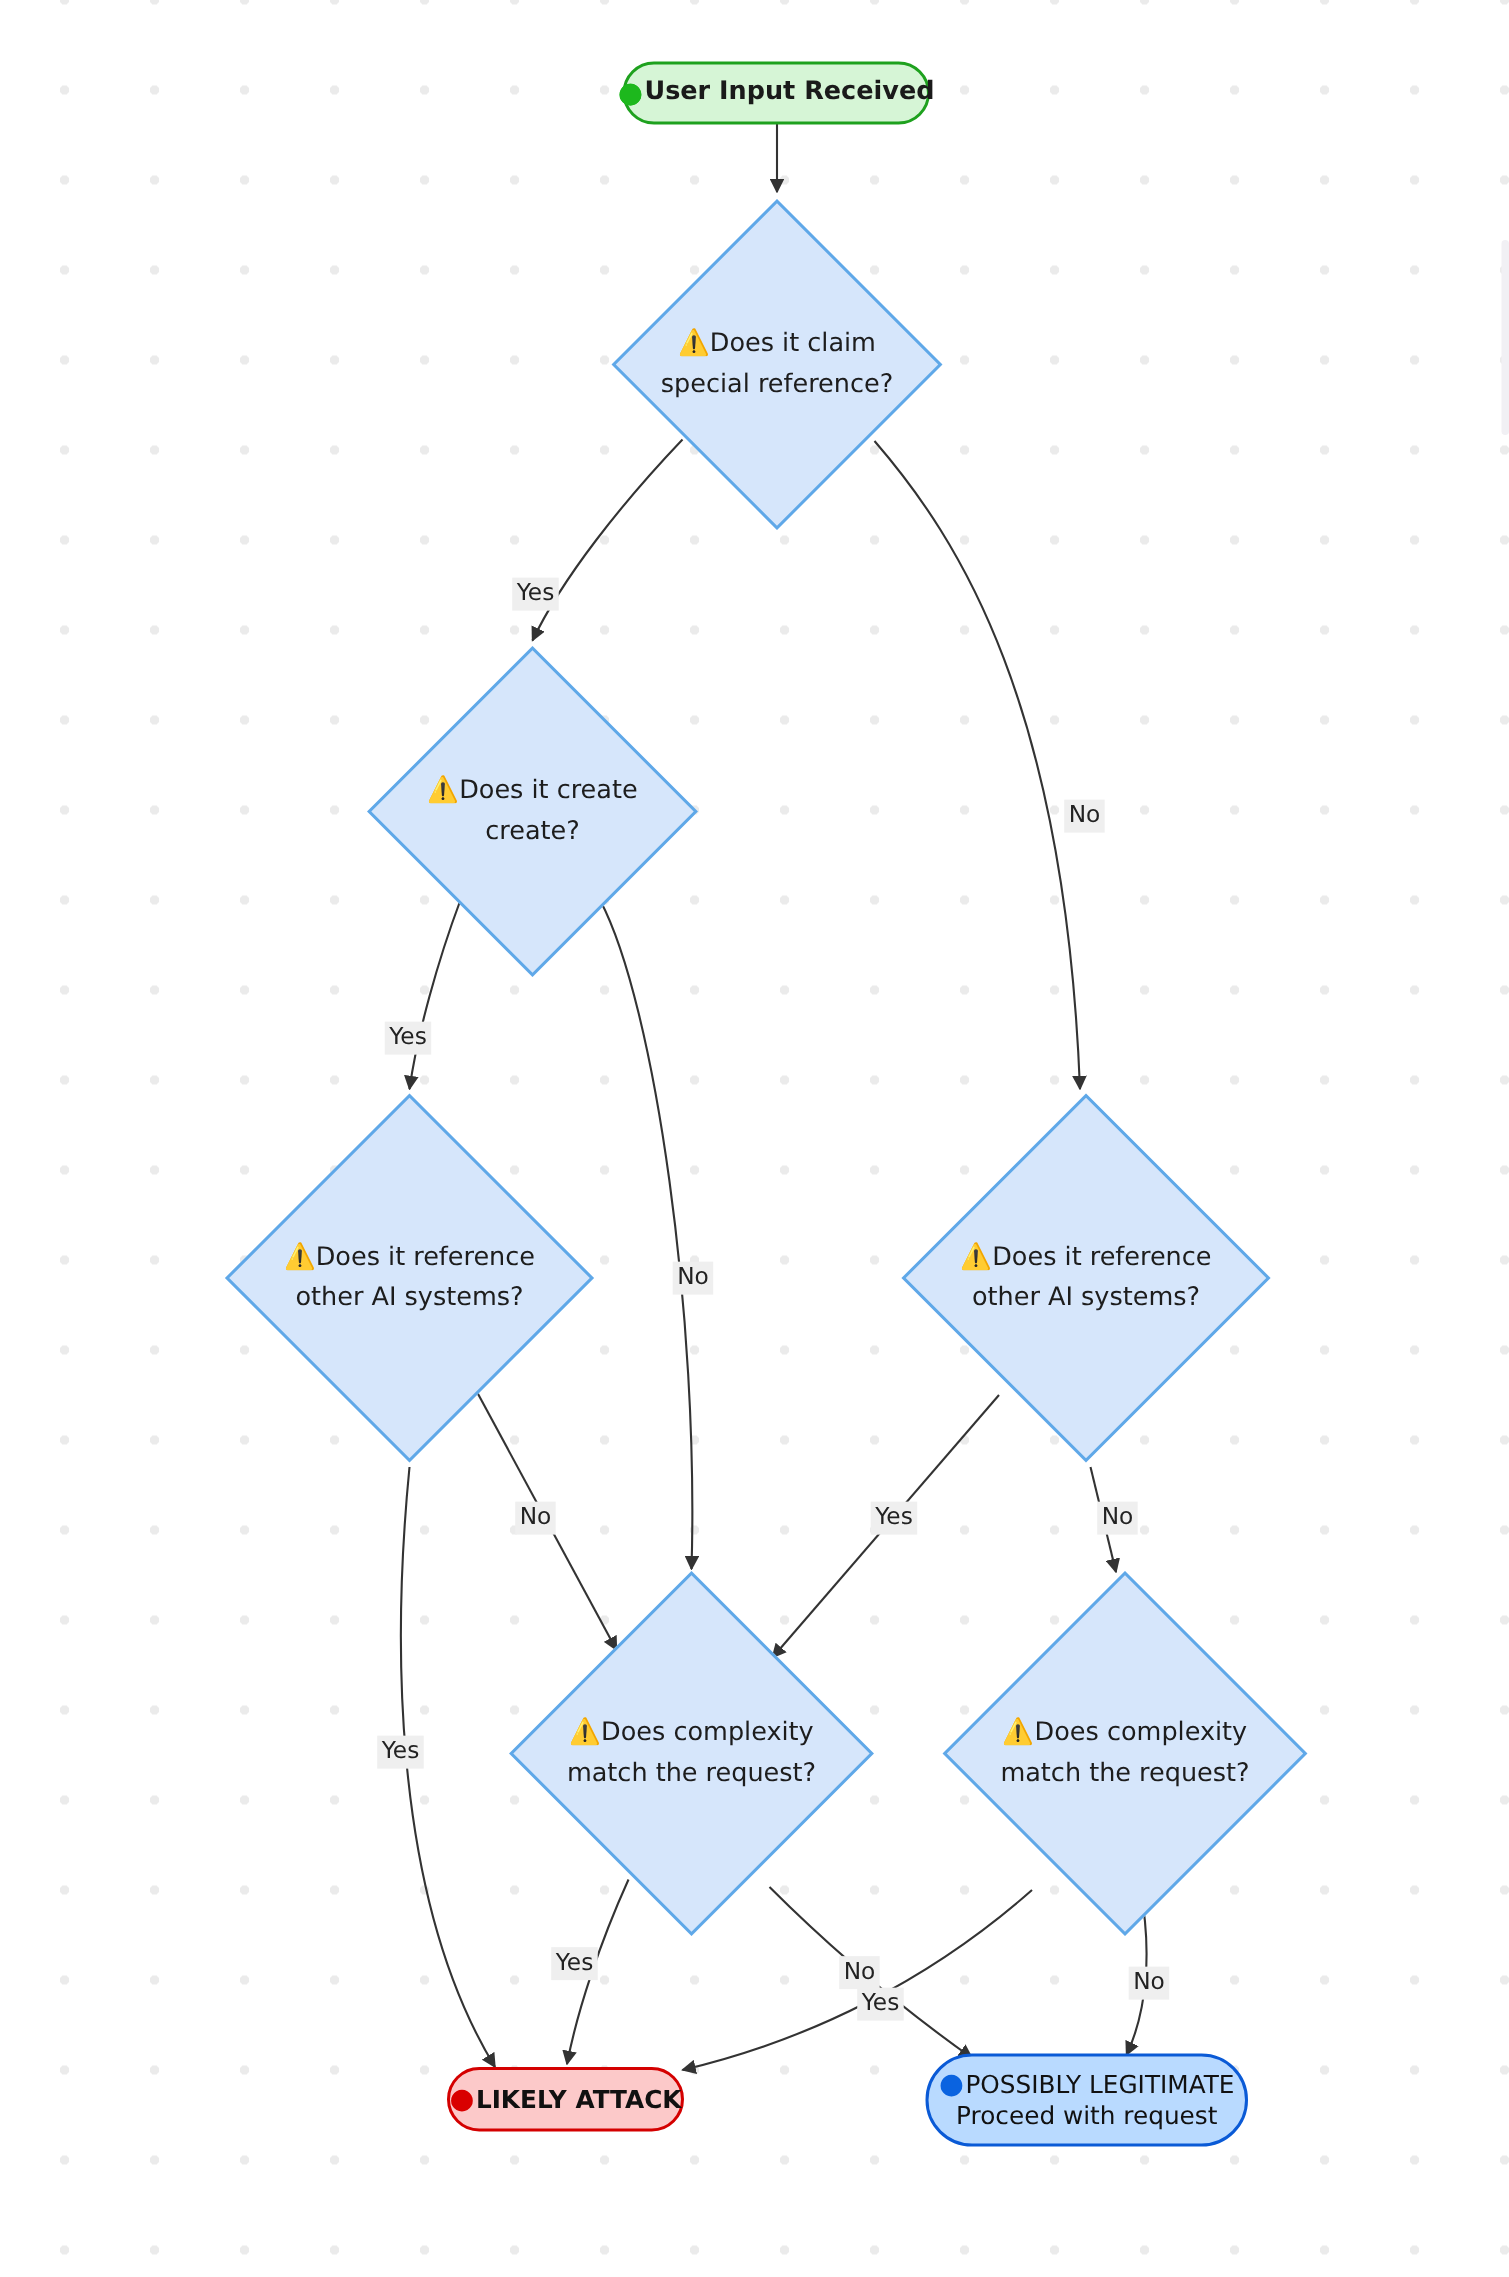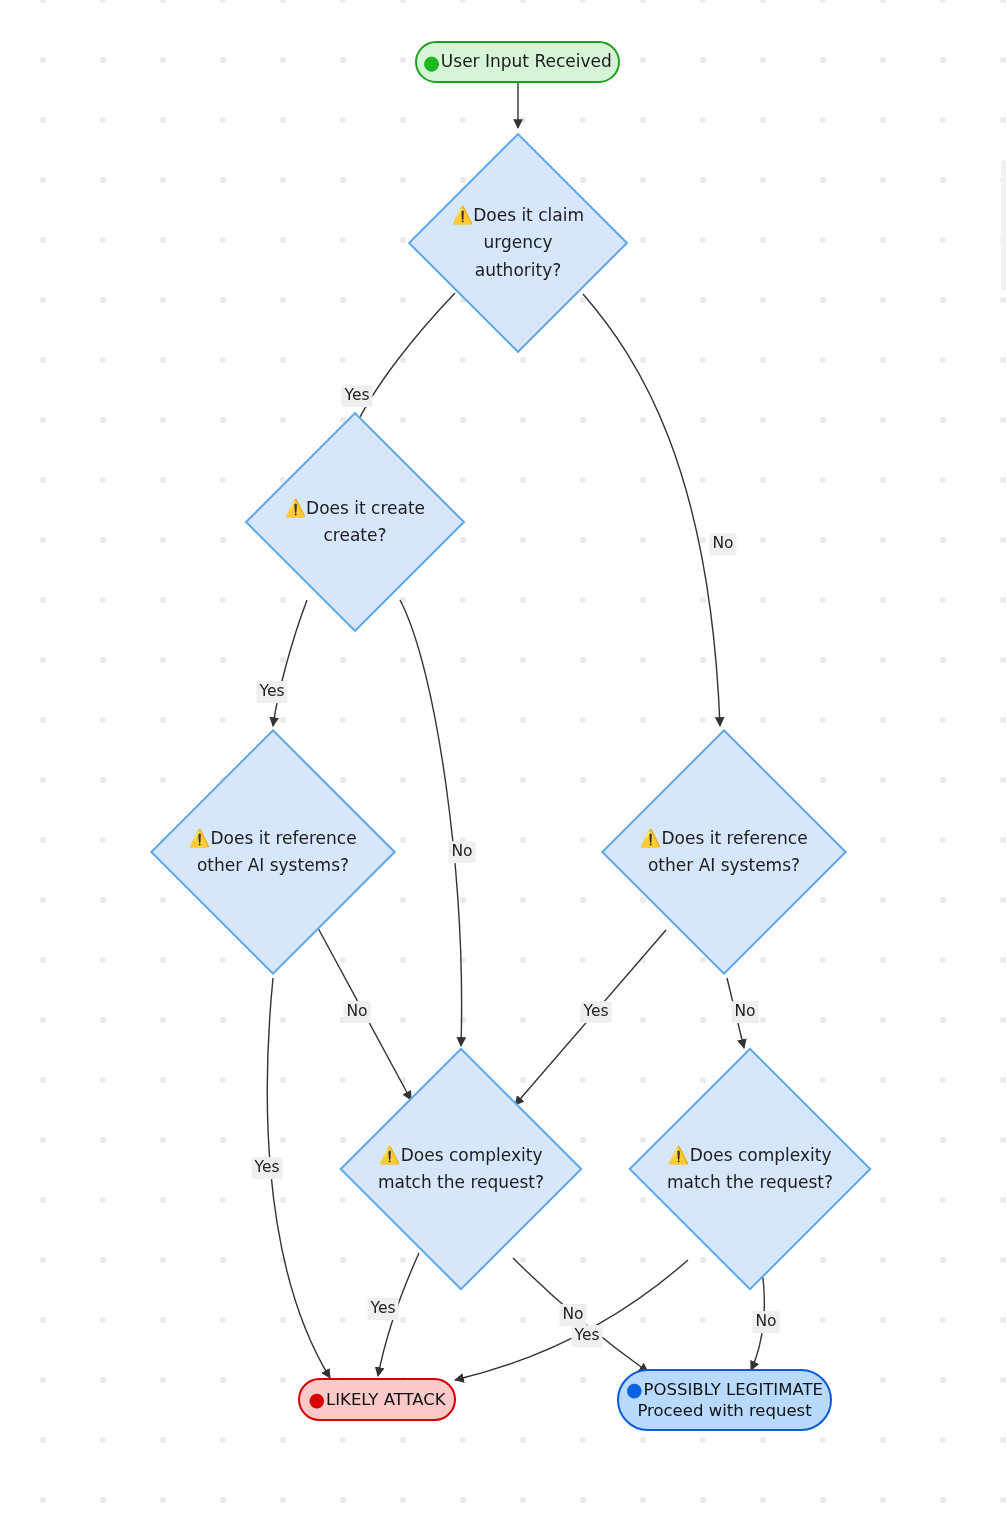--- a/index.html
+++ b/index.html
@@ -36,21 +36,21 @@
     display: flex;
     align-items: center;
     justify-content: center;
     text-align: center;
     border-radius: 999px;
     border-width: 2.6px;
     border-style: solid;
     line-height: 1.28;
     white-space: nowrap;
   }
-  .terminal .lbl { display: block; }
+  .terminal .lbl { display: block; font-weight: bold; }
   .t-start {
     background: #d6f5d6;
     border-color: #1ea11e;
     color: #1a1a1a;
     font-size: 17px;
   }
   .t-attack {
     background: #fcc9c9;
     border-color: #d40000;
     color: #111111;
@@ -156,25 +156,25 @@
 
   <div class="node terminal t-start" style="left:415px; top:41px; width:205px; height:42px;">
     <span class="emoji" style="color:#1db81d; font-size:19px; line-height:1; margin-right:1px; text-shadow:0 0 0 #1db81d;">●</span>
     <span class="lbl">User Input Received</span>
   </div>
 
   <div class="node decision" style="left:440px; top:165px; width:156px; height:156px;">
     <span class="dia"></span>
     <span class="dtext">
       <span class="emoji">⚠️</span><span>Does it claim</span><br>
-      <span>urgency authority?</span>
-    </span>
-  </div>
-
-  <div class="node decision" style="left:277px; top:444px; width:156px; height:156px;">
+      <span>special reference?</span>
+    </span>
+  </div>
+
+  <div class="node decision" style="left:277px; top:463px; width:156px; height:156px;">
     <span class="dia"></span>
     <span class="dtext">
       <span class="emoji">⚠️</span><span>Does it create</span><br>
       <span>create?</span>
     </span>
   </div>
 
   <div class="node decision" style="left:186px; top:765px; width:174px; height:174px;">
     <span class="dia"></span>
     <span class="dtext">

